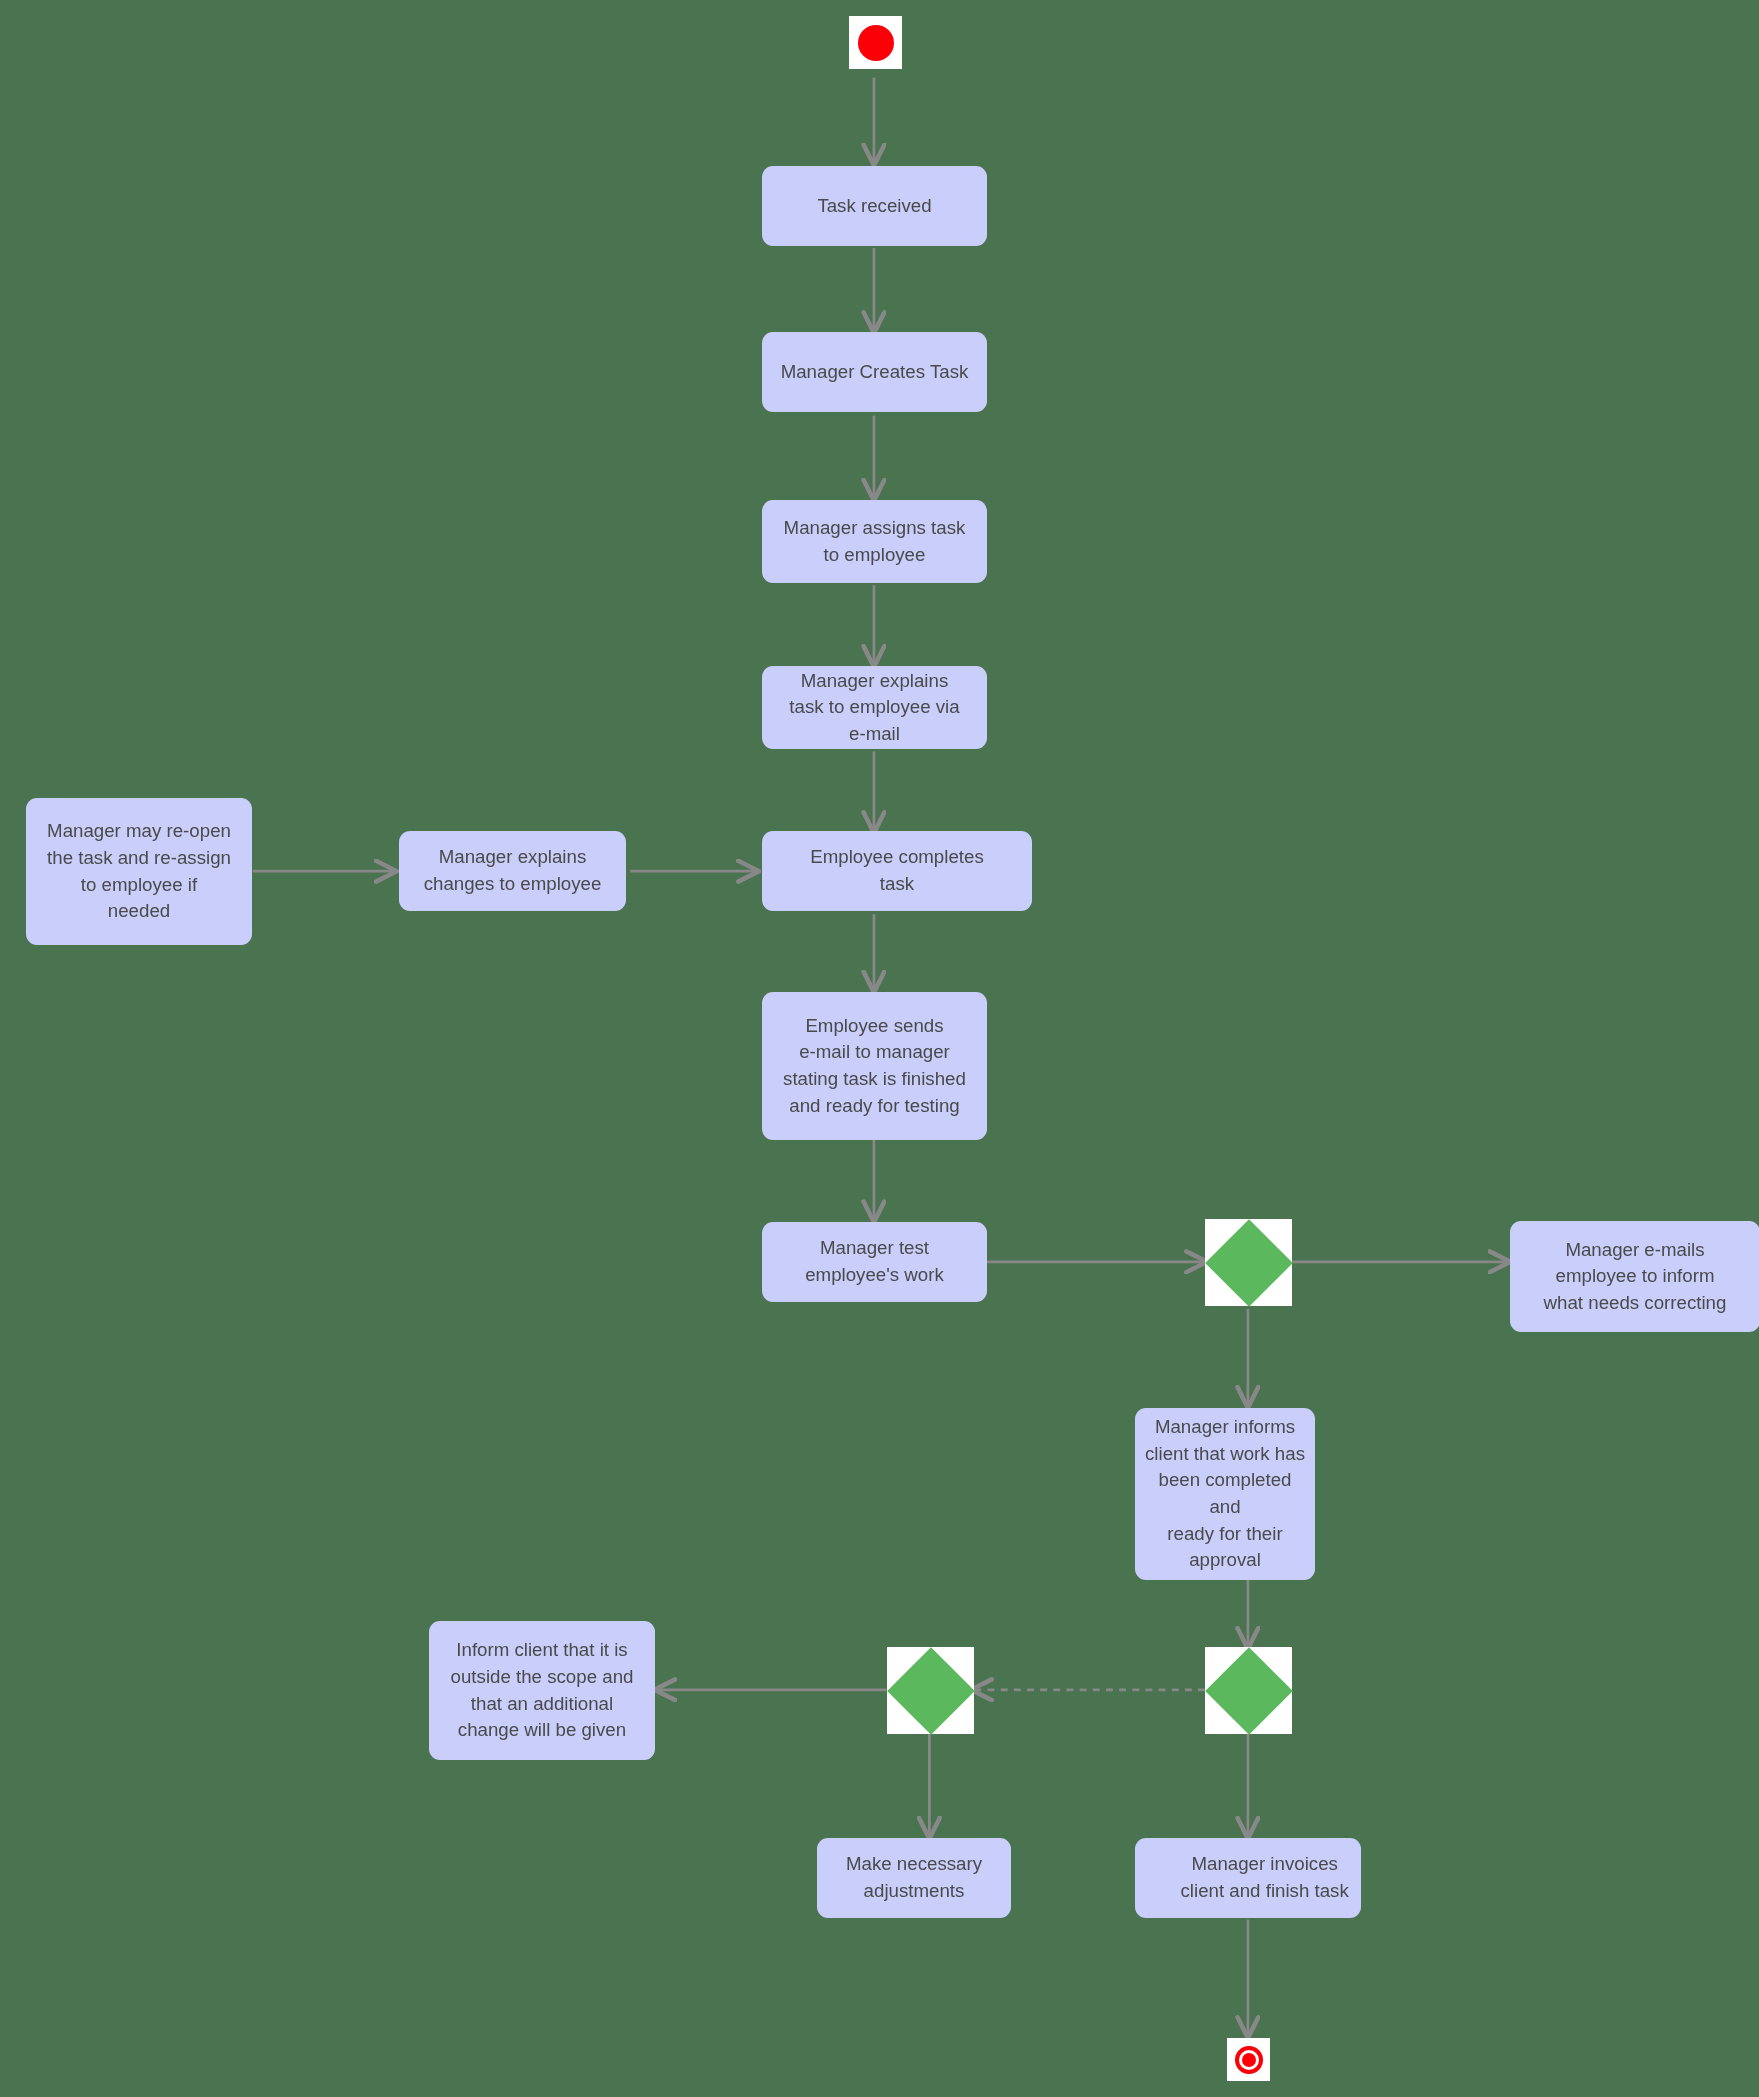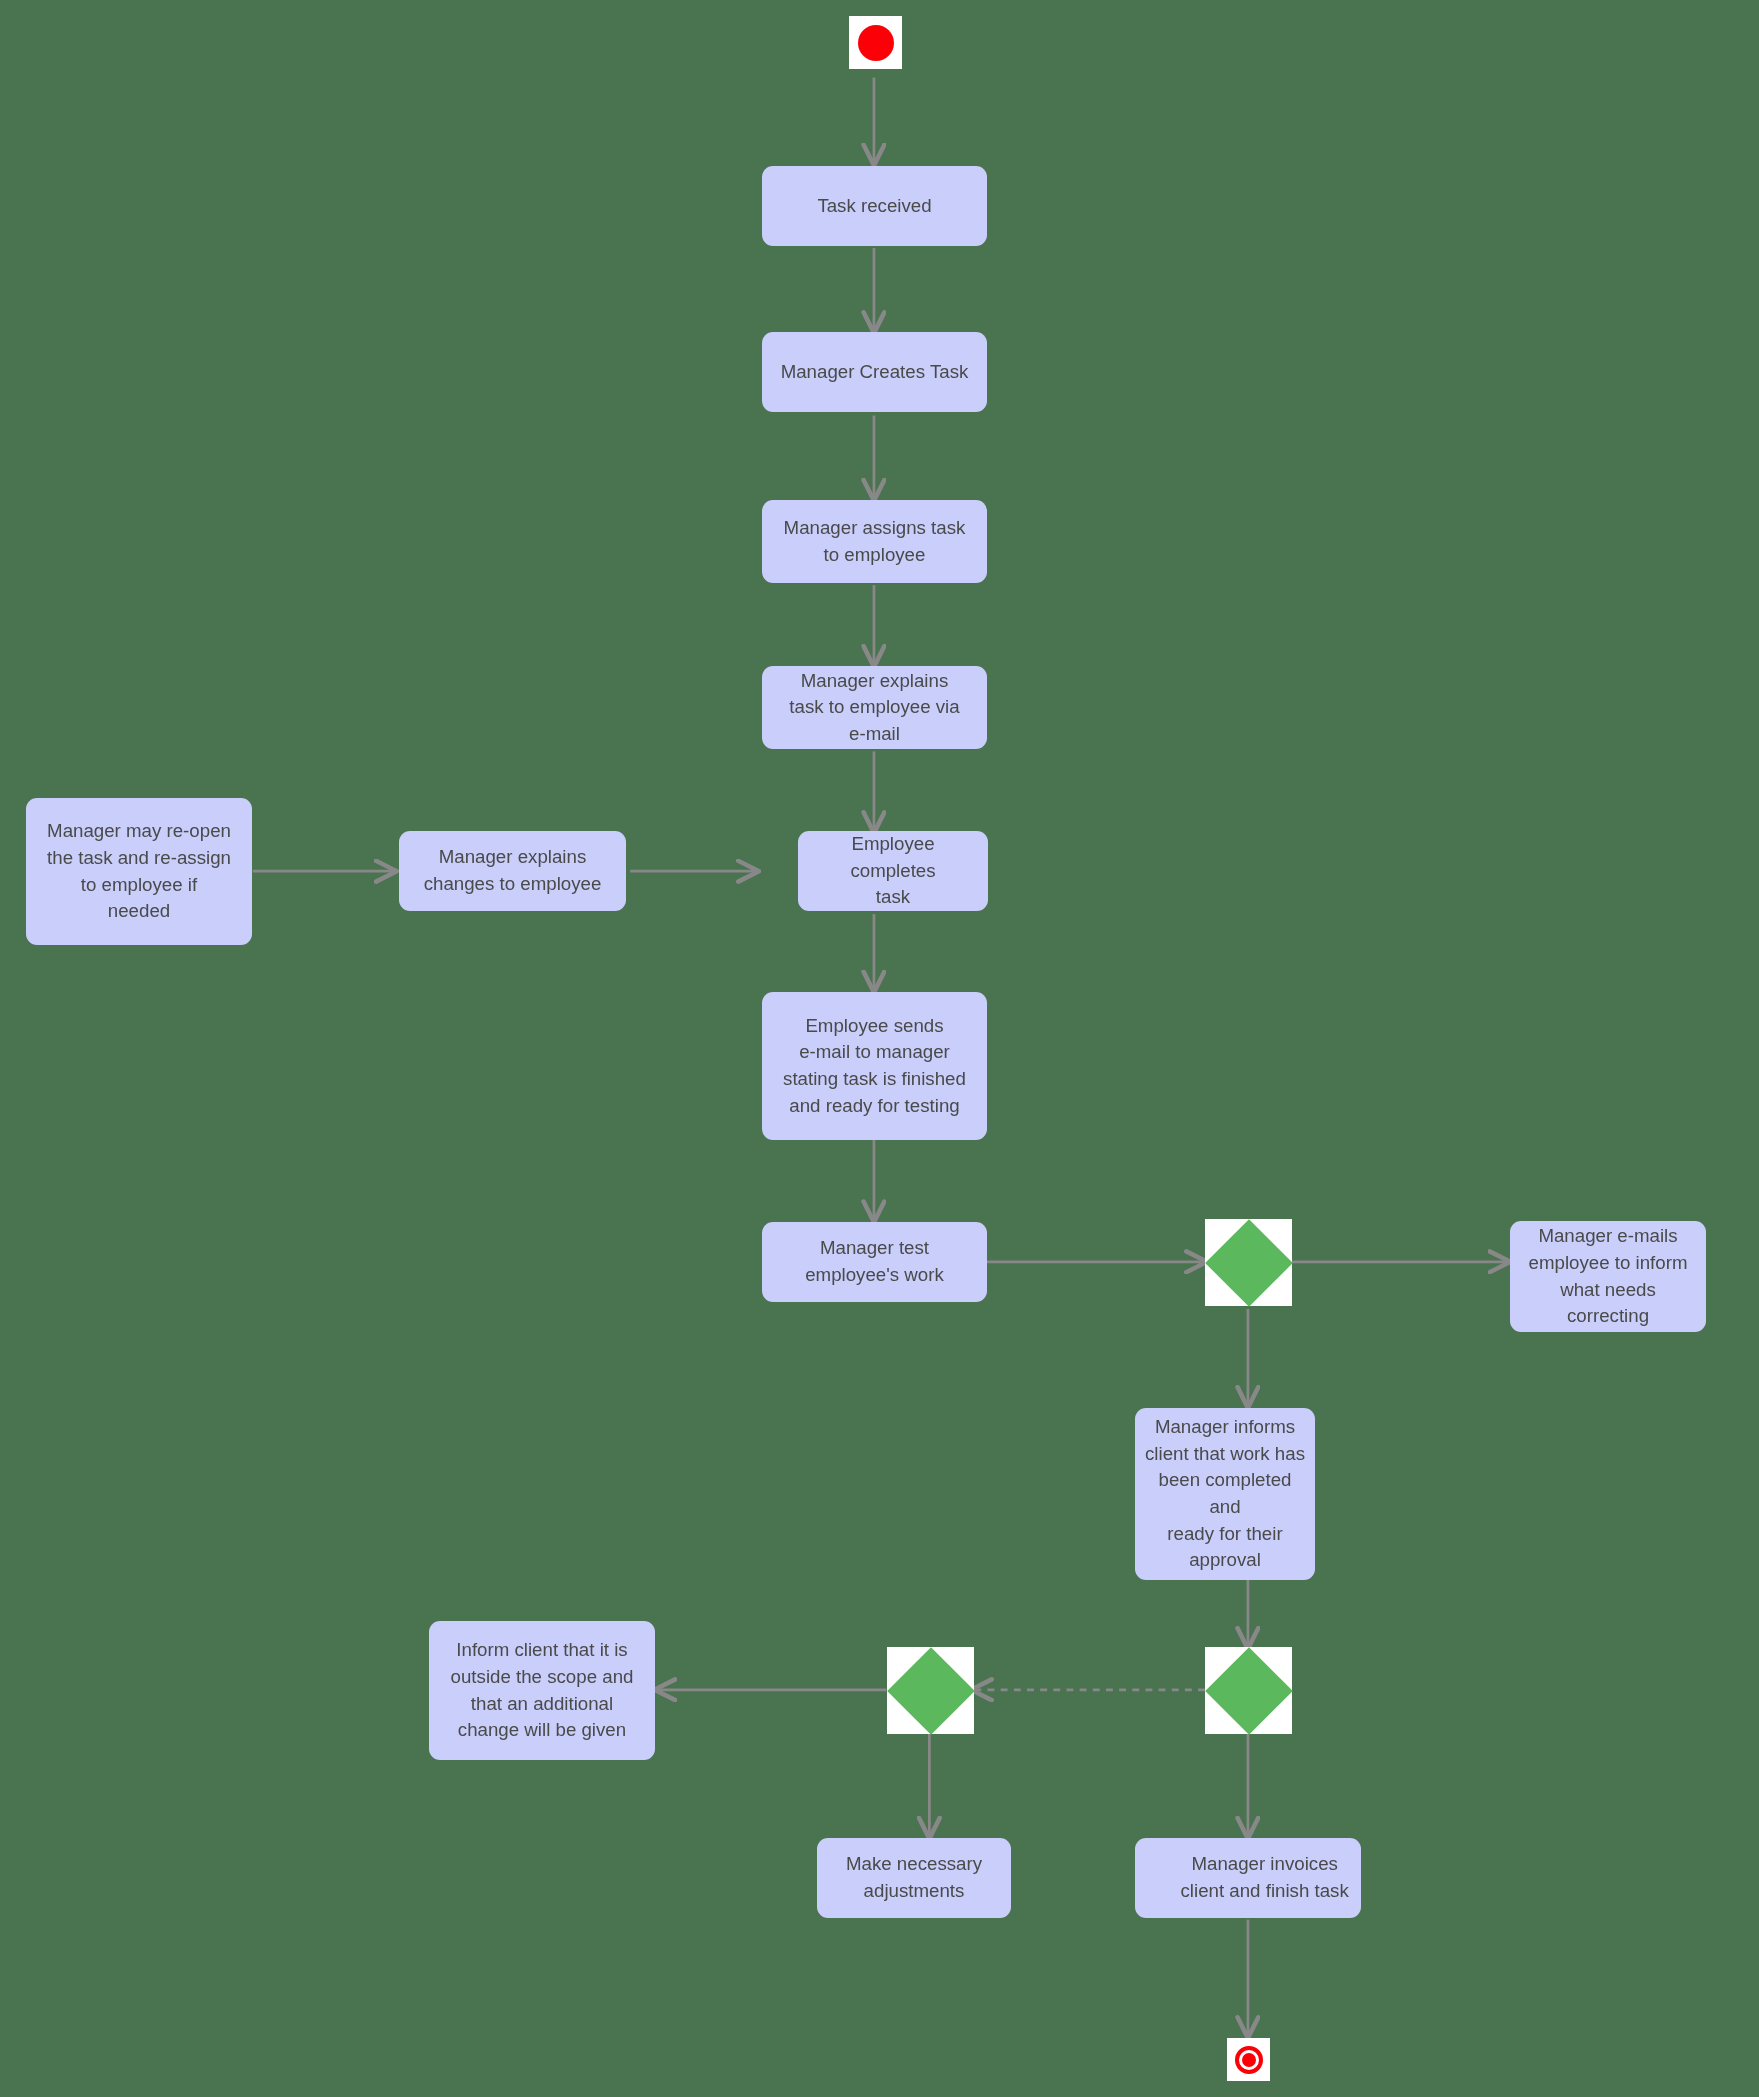--- a/index.html
+++ b/index.html
@@ -155,42 +155,42 @@
 the task and re-assign
 to employee if
 needed</span>
   </div>
 
   <div class="node" style="left:399px; top:831px; width:227px; height:80px;">
     <span>Manager explains
 changes to employee</span>
   </div>
 
-  <div class="node" style="left:762px; top:831px; width:190px; height:80px;margin-left:36px;">
+  <div class="node" style="left:762px; top:831px; width:270px; height:80px;">
     <span>Employee completes
 task</span>
   </div>
 
   <div class="node" style="left:762px; top:992px; width:225px; height:148px;">
     <span>Employee sends
 e-mail to manager
 stating task is finished
 and ready for testing</span>
   </div>
 
   <div class="node" style="left:762px; top:1222px; width:225px; height:80px;">
     <span>Manager test
 employee's work</span>
   </div>
 
   <div class="decision" style="left:1205px; top:1219px; width:87px; height:87px;">
     <span class="rhombus"></span>
   </div>
 
-  <div class="node" style="left:1510px; top:1221px; width:196px; height:111px;">
+  <div class="node" style="left:1510px; top:1221px; width:250px; height:111px;">
     <span>Manager e-mails
 employee to inform
 what needs correcting</span>
   </div>
 
   <div class="node" style="left:1135px; top:1408px; width:180px; height:172px;">
     <span>Manager informs
 client that work has
 been completed and
 ready for their

